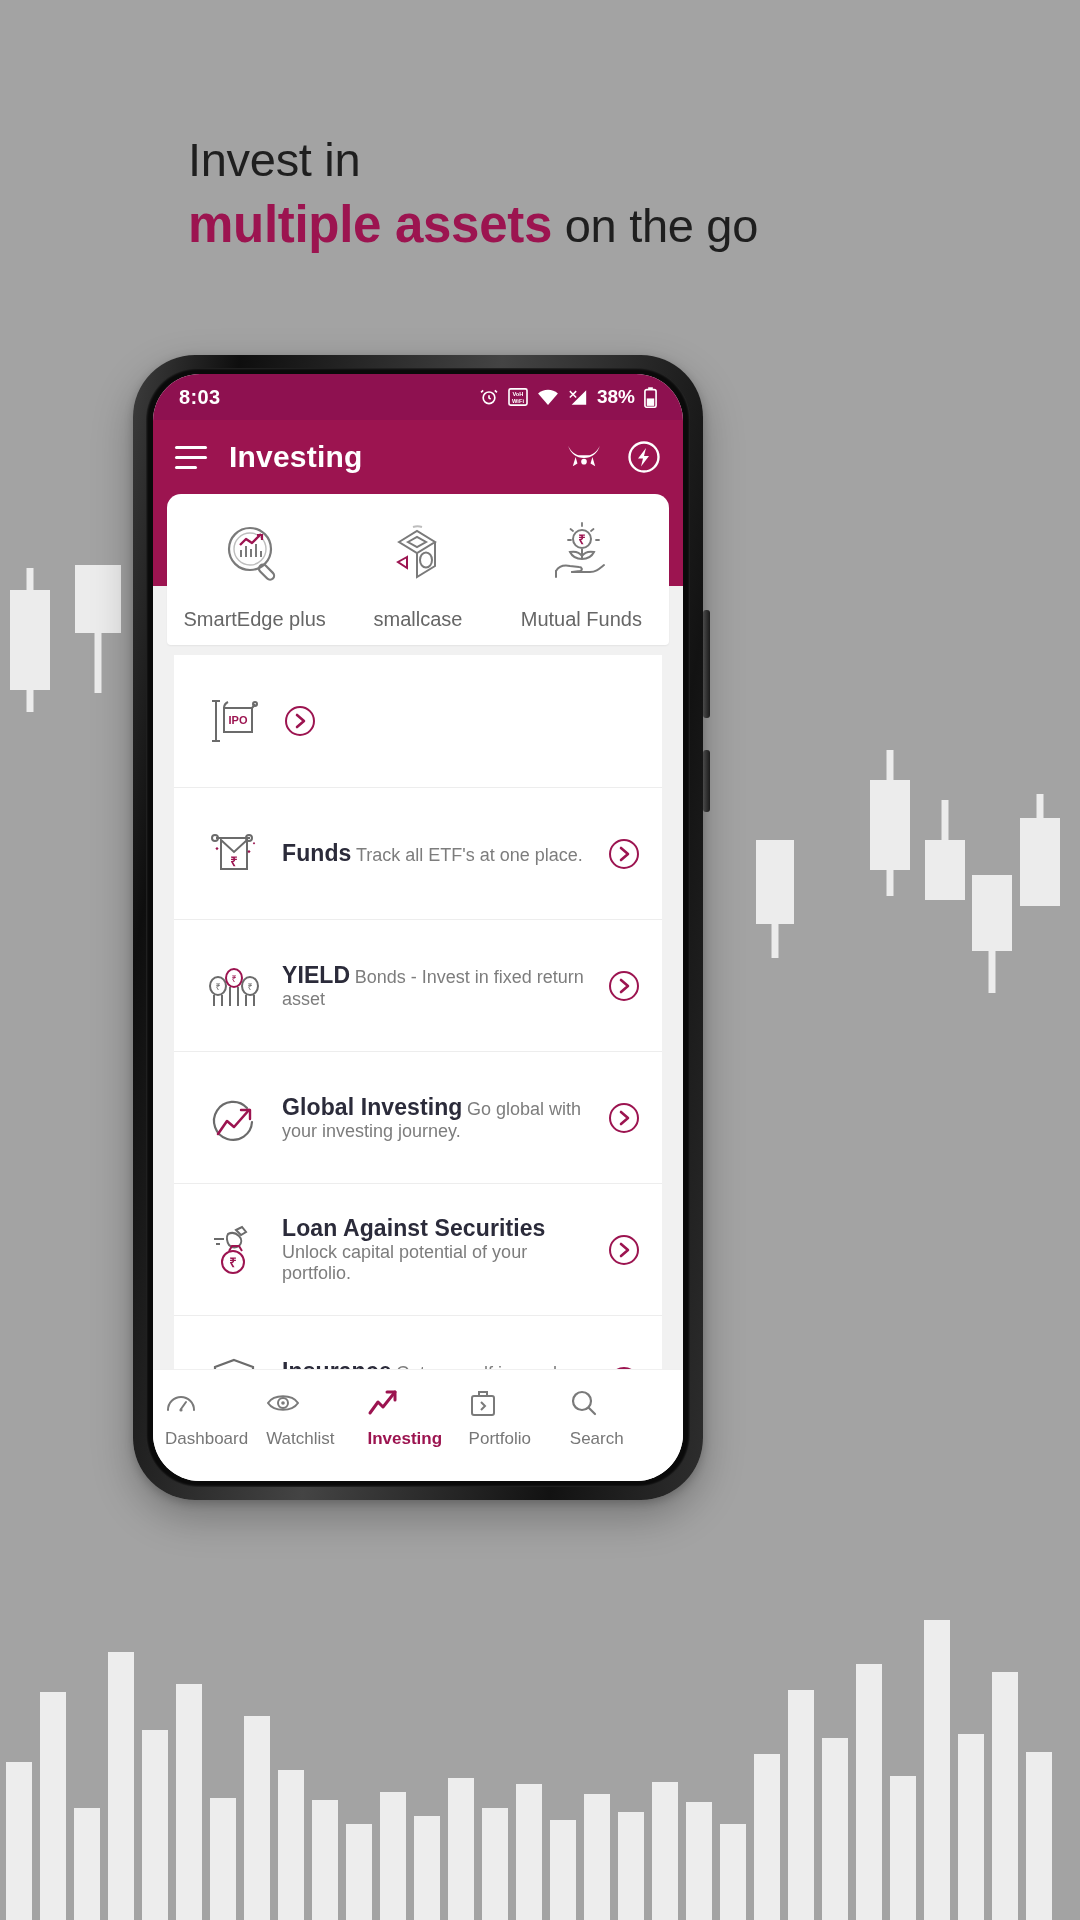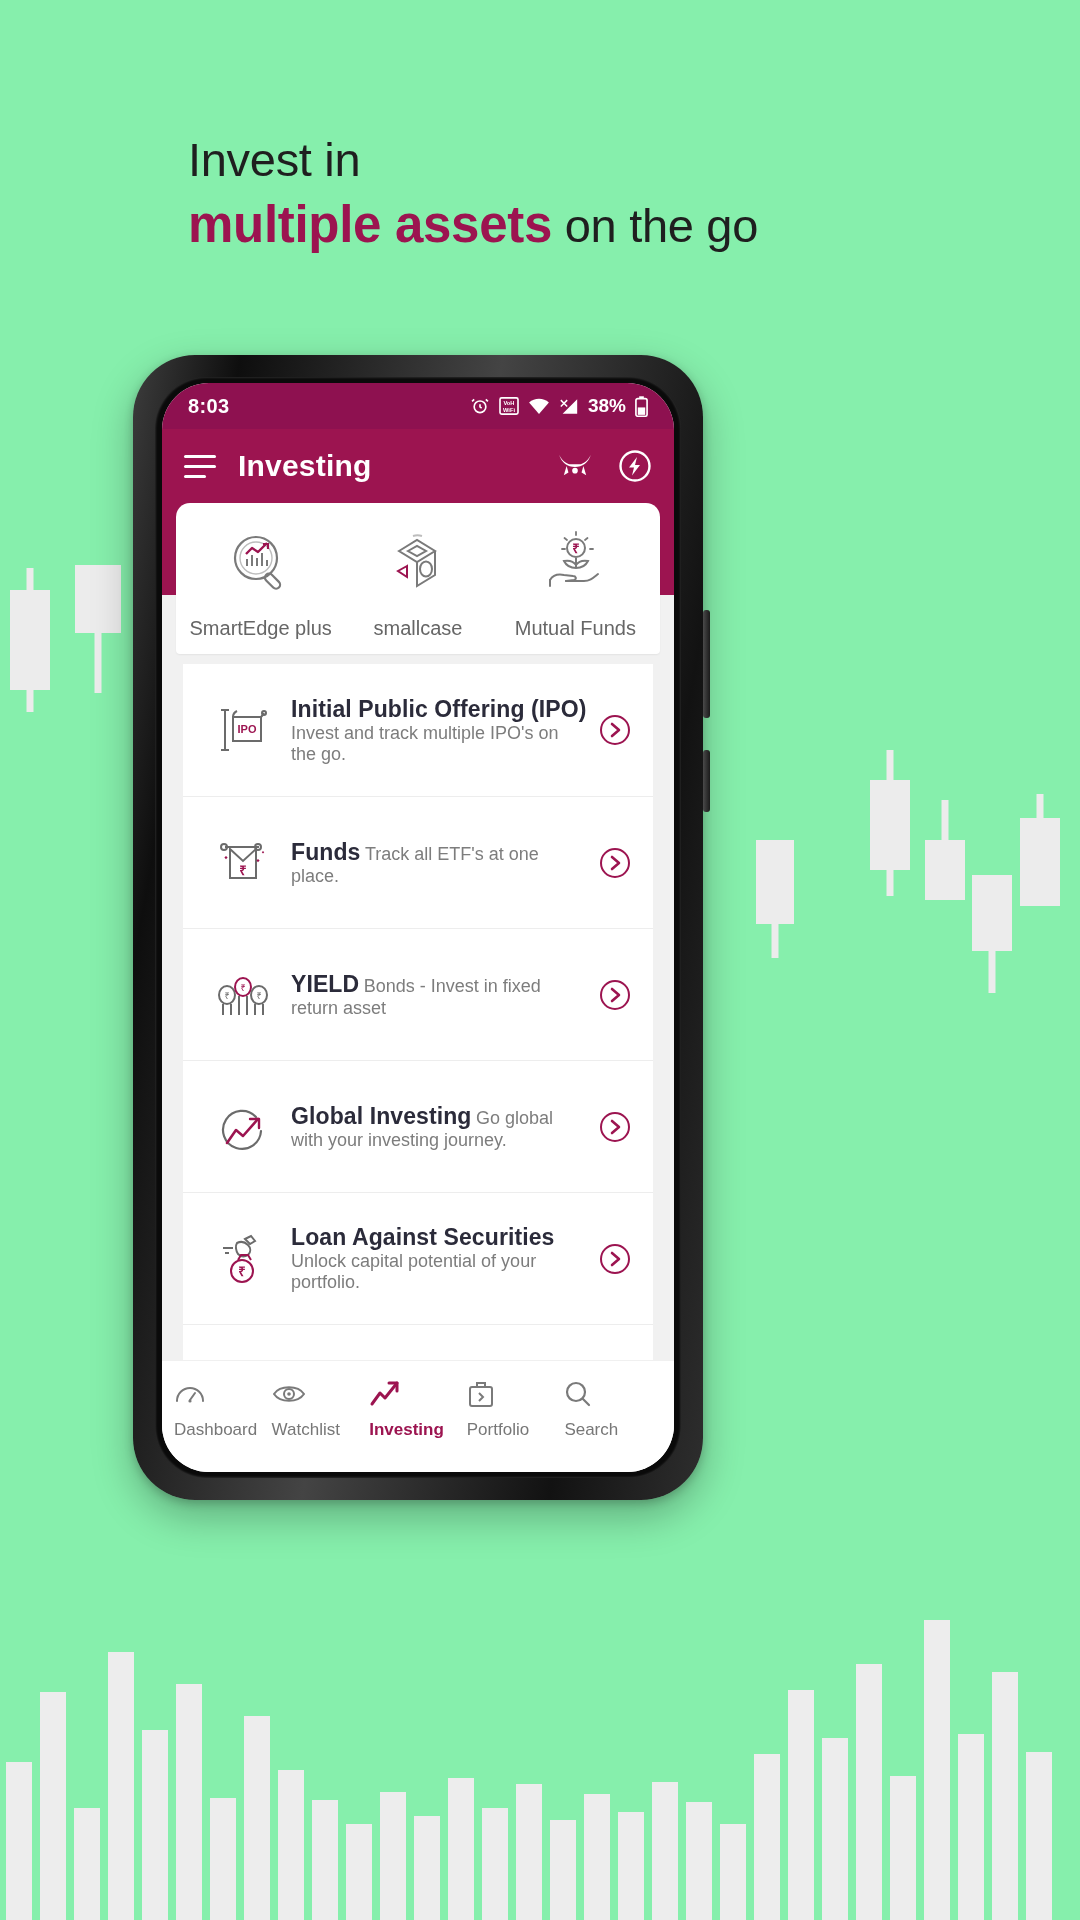--- a/index.html
+++ b/index.html
@@ -5,21 +5,21 @@
   * { box-sizing: border-box; margin: 0; padding: 0; }
   html, body {
     width: 1080px; height: 1920px;
     background: #f4f4f4;
     font-family: "Liberation Sans", sans-serif;
     overflow: hidden;
   }
   #stage {
     position: relative;
     width: 1080px; height: 1920px;
-    background: #86efac;
+    background: #a3a3a3;
     overflow: hidden;
   }
 
   
   .bg-layer { position: absolute; inset: 0; pointer-events: none; }
   .candle { position: absolute; background: #ececec; }
   .candle .wick {
     position: absolute; left: 50%; transform: translateX(-50%);
     width: 7px; background: #ececec;
   }
@@ -44,21 +44,21 @@
 
   
   #phone {
     position: absolute;
     left: 133px; top: 355px;
     width: 570px; height: 1145px;
     border-radius: 62px;
     background: linear-gradient(105deg,#2b2b2b 0%, #111 18%, #3a3a3a 50%, #0d0d0d 85%, #ururu 100%);
     background: linear-gradient(100deg,#3d3d3d 0%, #0e0e0e 14%, #444 48%, #121212 80%, #2e2e2e 100%);
     box-shadow: 0 16px 40px rgba(0,0,0,.28), 0 3px 10px rgba(0,0,0,.2);
-    padding: 22px;
+    padding: 13px;
   }
   #phone .bezel {
     width: 100%; height: 100%;
     border-radius: 52px;
     background: #0a0a0a;
     padding: 6px 7px;
     box-shadow: inset 0 0 3px rgba(255,255,255,.25);
   }
   #screen {
     position: relative;
@@ -362,24 +362,20 @@
             <div class="row">
               <span class="ricon">
                 <svg width="60" height="60" viewBox="0 0 60 60" fill="none" stroke="#6b6b6b" stroke-width="2">
                   <path d="M12 10v40M8 10h8M8 50h8"></path>
                   <path d="M20 17h28v24H20z"></path>
                   <path d="M20 17c0-4 4-6 4-6M48 17c2-2 3-4 3-4"></path>
                   <circle cx="51" cy="13" r="2"></circle>
                   <text x="34" y="33" font-size="11" fill="#9c1450" text-anchor="middle" font-family="Liberation Sans, sans-serif" font-weight="bold" stroke="none">IPO</text>
                 </svg>
               </span>
-              <span class="rtext">
-                <span class="rtitle">Initial Public Offering (IPO)</span>
-                <span class="rsub">Invest and track multiple IPO's on the go.</span>
-              </span>
               <span class="chev">
                 <svg width="32" height="32" viewBox="0 0 32 32" fill="none" stroke="#9c1450" stroke-width="2">
                   <circle cx="16" cy="16" r="14"></circle>
                     <path d="M13 10l7 6-7 6" stroke-width="2.6" stroke-linecap="round" stroke-linejoin="round"></path>
                 </svg>
               </span>
             </div>
 
             <div class="row">
               <span class="ricon">

